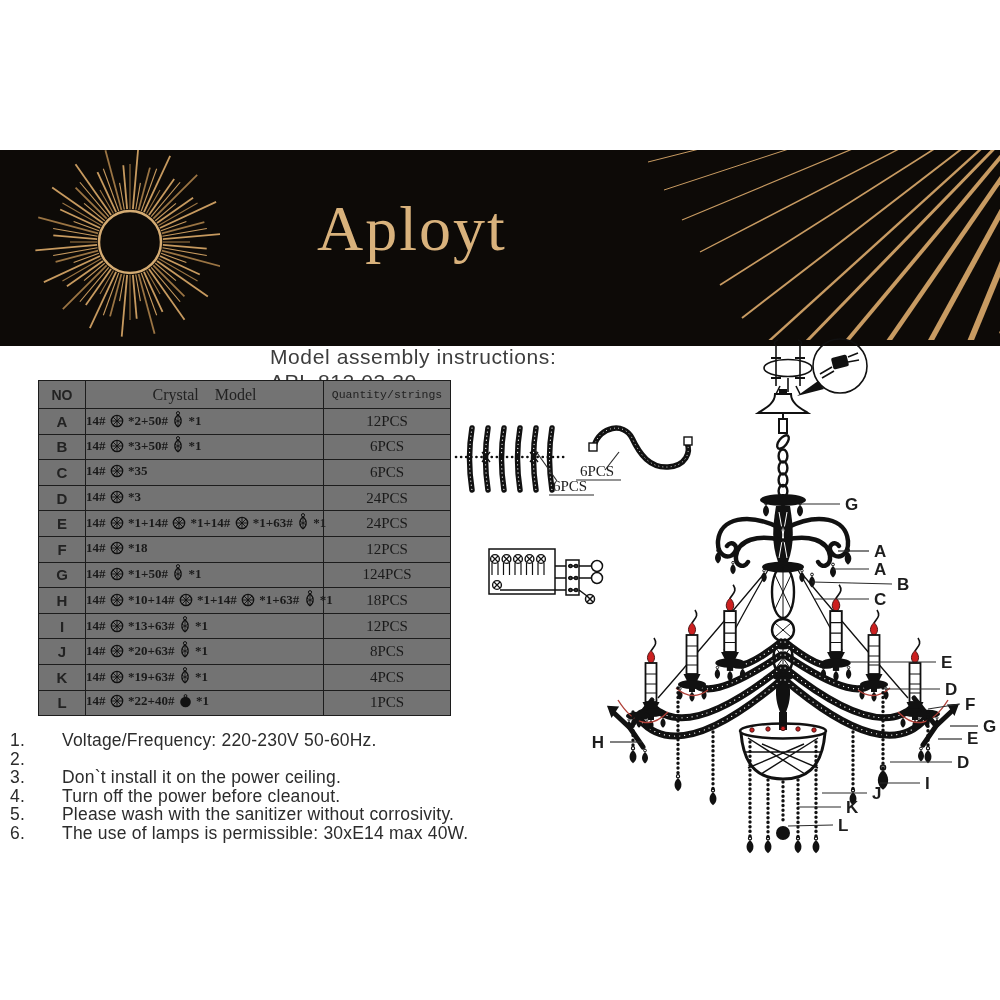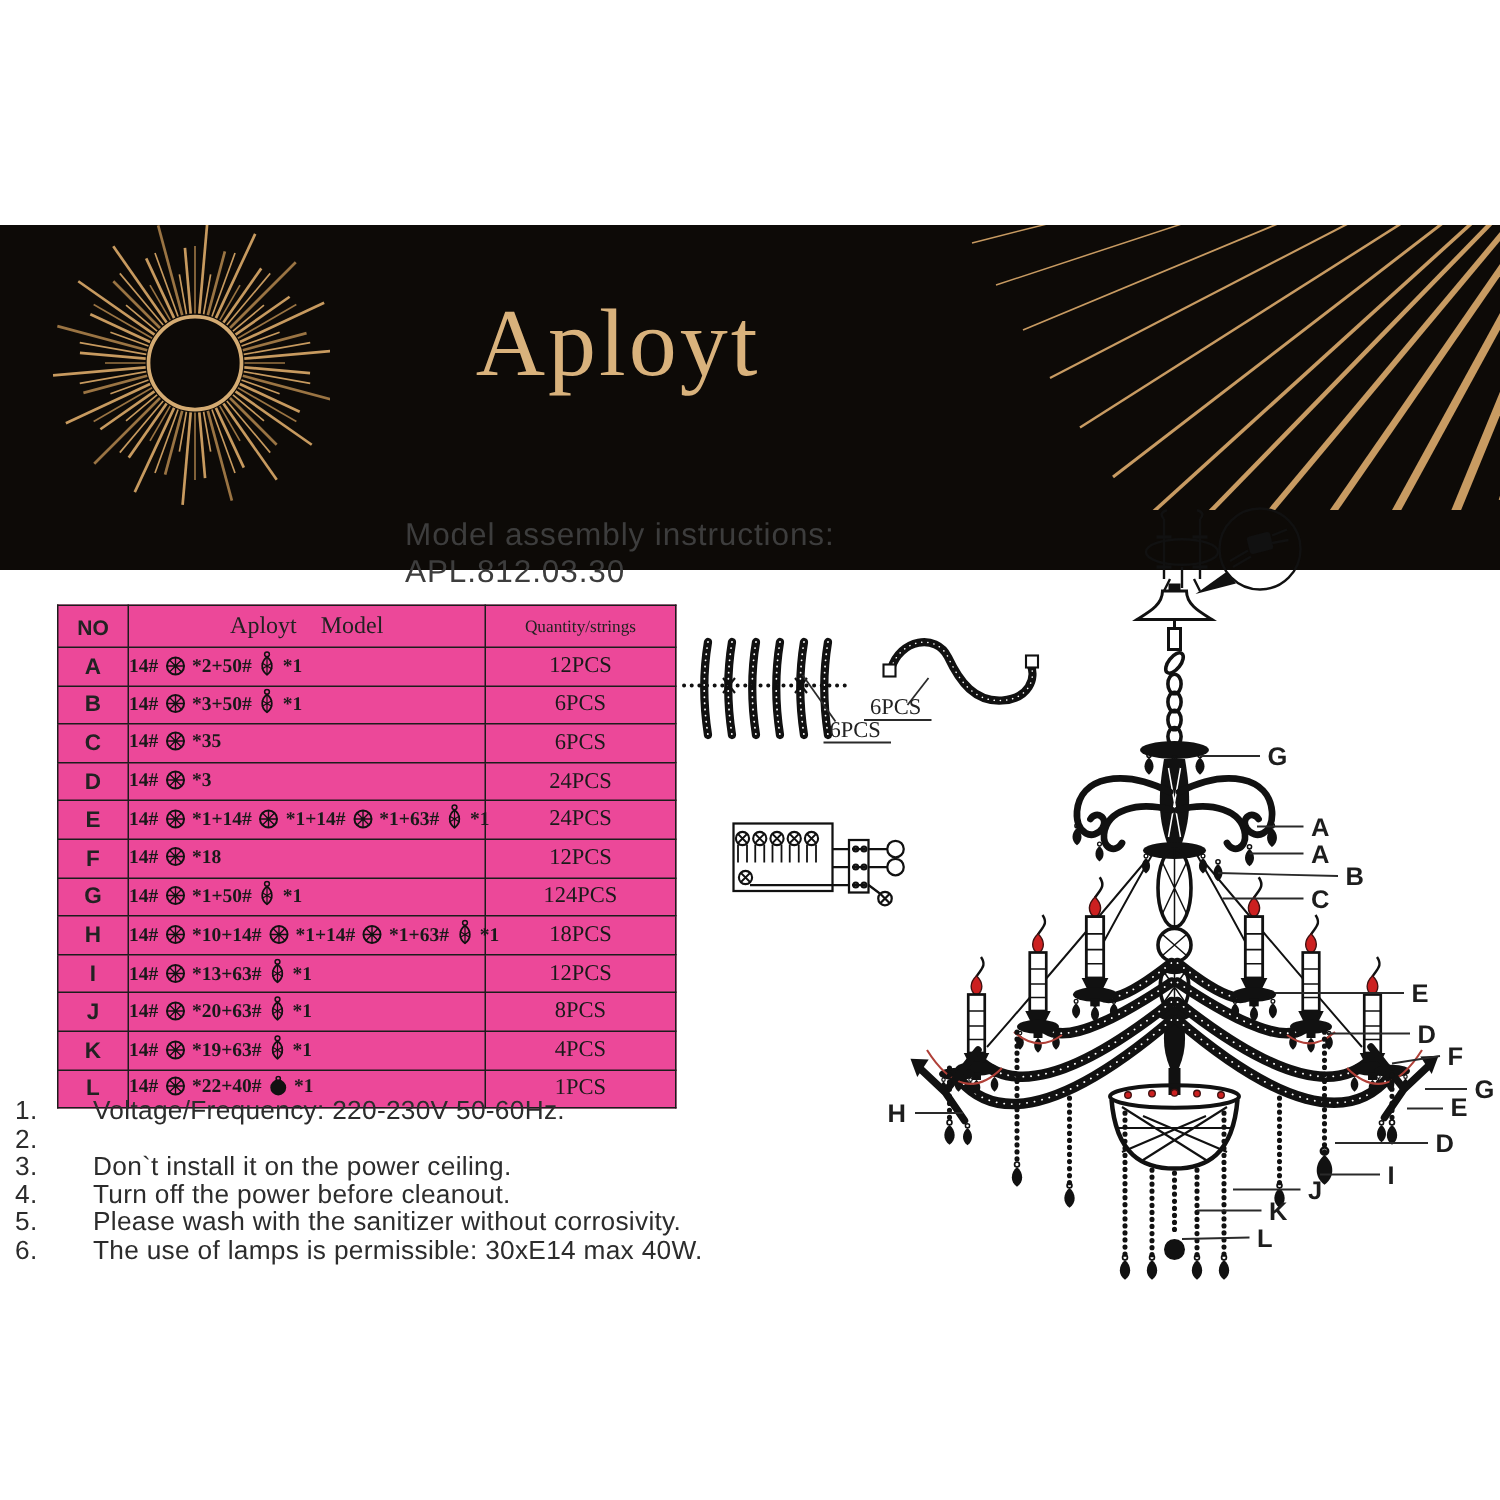--- a/index.html
+++ b/index.html
@@ -2,48 +2,48 @@
 <html style="--banner-bg: #0d0a07; --gold: #d9b27c; --flame-red: #cc2020; --swag-red: #b04038;"><head>
 <meta charset="utf-8">
 <style>
   html,body{margin:0;padding:0;}
   body{
     width:1000px;height:1000px;position:relative;background:#ffffff;
     font-family:"Liberation Sans",sans-serif;color:#222;overflow:hidden;
   }
   
   .banner{
-    position:absolute;left:0;top:150px;width:1000px;height:230px;
+    position:absolute;left:0;top:150px;width:1000px;height:196px;
     background:var(--banner-bg,#0d0a07);overflow:hidden;
   }
   .banner svg{position:absolute;left:0;top:0;}
   .brand-name{
     position:absolute;left:252px;top:42px;width:320px;
     font-family:"Liberation Serif",serif;font-weight:400;
     font-size:64px;letter-spacing:2px;color:var(--gold,#d9b27c);
     text-align:center;
   }
   
   .title-block{
     position:absolute;left:270px;top:344px;width:460px;text-align:left;
     color:#3d3d3d;letter-spacing:.6px;
   }
   .title-block .line{font-size:21px;line-height:25px;font-weight:500;}
   
   table.crystal{
-    position:absolute;left:38px;top:403px;border-collapse:collapse;
-    table-layout:fixed;width:412px;background:#ec4899;
+    position:absolute;left:38px;top:380px;border-collapse:collapse;
+    table-layout:fixed;width:412px;background:#737373;
   }
   table.crystal td,table.crystal th{
     border:1.4px solid #1c1c1c;padding:0;vertical-align:middle;
   }
   col.c-no{width:47px;} col.c-model{width:238px;} col.c-qty{width:127px;}
   th.h-no{font-family:"Liberation Sans",sans-serif;font-size:14px;font-weight:700;height:27px;}
   th.h-model{font-family:"Liberation Serif",serif;font-size:16px;font-weight:500;white-space:pre;}
-  th.h-qty{font-family:Liberation Serif, serif;font-size:11.5px;font-weight:500;}
+  th.h-qty{font-family:Liberation Mono, monospace;font-size:11.5px;font-weight:500;}
   td.no{
     text-align:center;font-family:"Liberation Sans",sans-serif;
     font-size:15px;font-weight:700;height:24.6px;
   }
   td.model{
     font-family:"Liberation Serif",serif;font-size:13px;
     padding-left:11px;white-space:nowrap;color:#1a1a1a;font-weight:bold;
   }
   td.qty{
     text-align:center;font-family:"Liberation Serif",serif;font-size:15px;color:#1a1a1a;
@@ -169,21 +169,21 @@
 
 <table class="crystal">
   <colgroup>
       <col class="c-no">
       <col class="c-model">
       <col class="c-qty">
     </colgroup>
   <thead>
     <tr>
       <th class="h-no">NO</th>
-      <th class="h-model">Aployt    Model</th>
+      <th class="h-model">Crystal    Model</th>
       <th class="h-qty">Quantity/strings</th>
     </tr>
   </thead>
   <tbody id="crystal-rows">
       <tr>
         <td class="no">A</td>
         <td class="model">14# <span class="bead-ic"><svg width="14" height="14" viewBox="0 0 14 14">
               <circle cx="7" cy="7" r="5.7" fill="none" stroke="#111" stroke-width="1.3"></circle>
               <path d="M7,1.3 V12.7 M1.3,7 H12.7 M3,3 L11,11 M11,3 L3,11" stroke="#111" stroke-width="0.9" fill="none"></path>
             </svg></span> *2+50# <span class="bead-ic"><svg width="12" height="17" viewBox="0 0 12 17">

